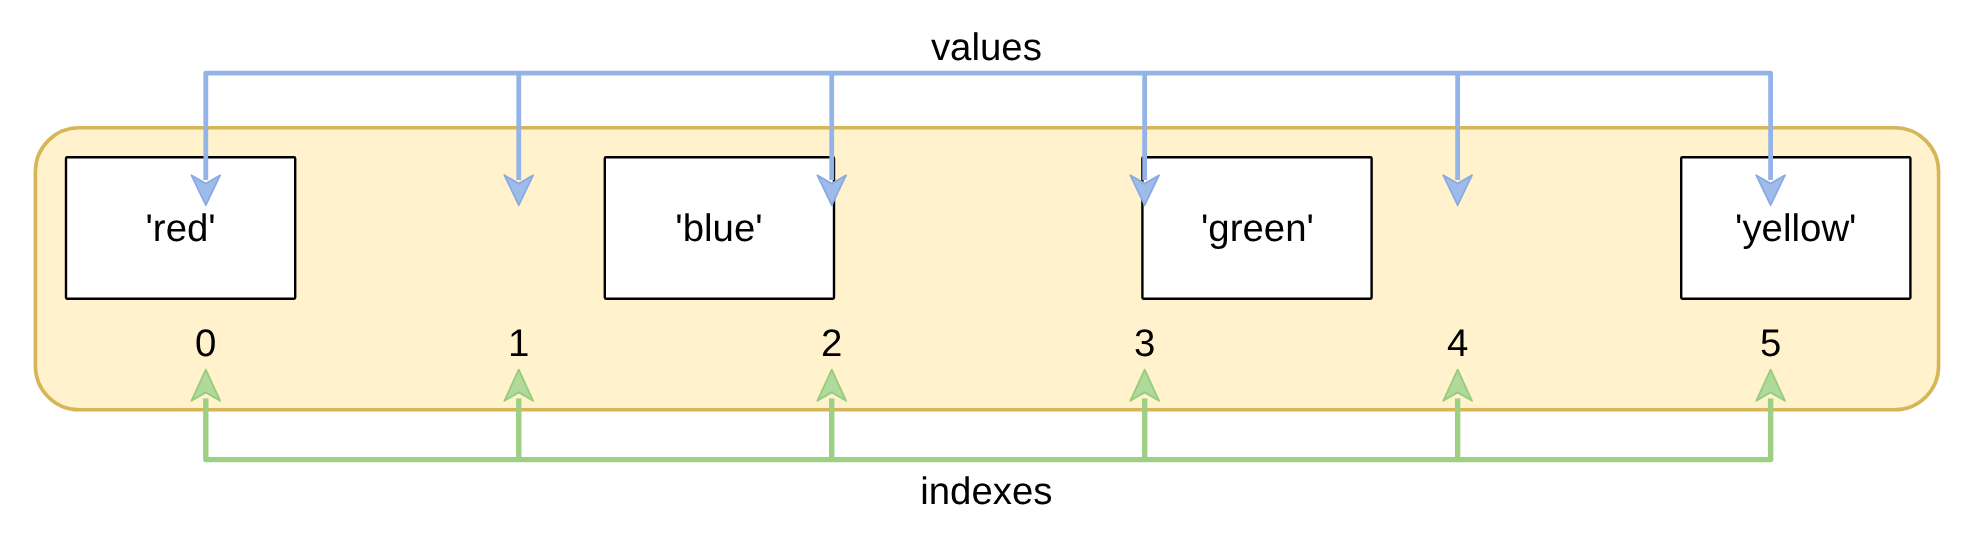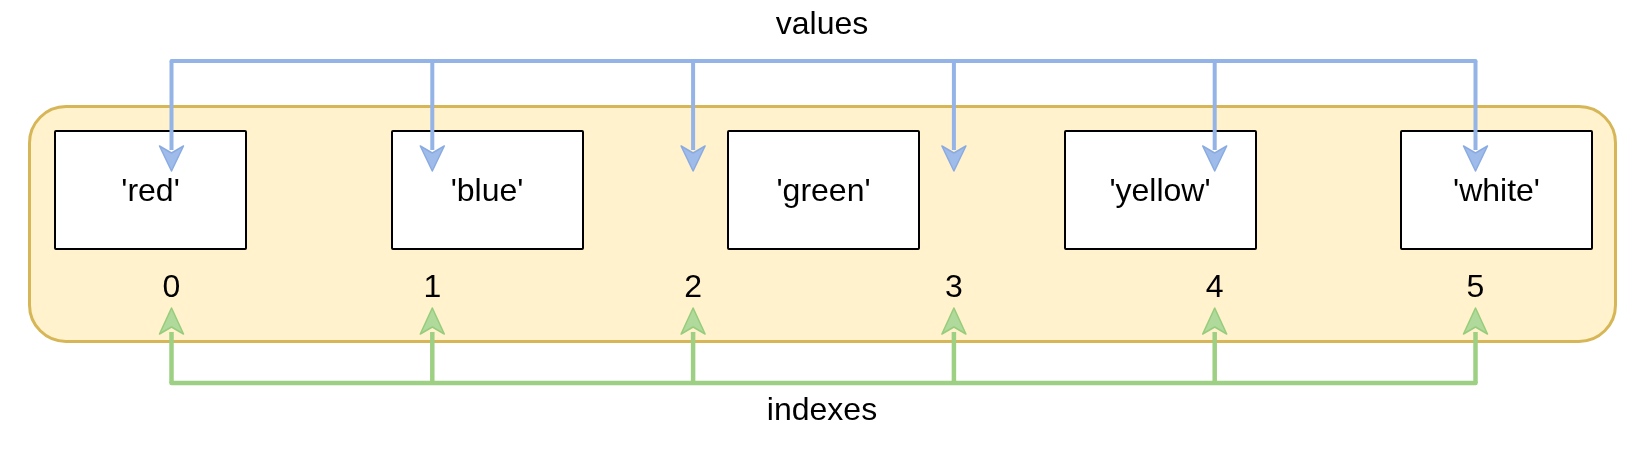--- a/index.html
+++ b/index.html
@@ -18,21 +18,21 @@
   }
   .label-top, .label-bottom {
     position: absolute;
     left: 0;
     width: 100%;
     text-align: center;
     font-size: 32px;
     line-height: 1.1;
     color: #000000;
   }
-  .label-top { top: 6px; }
+  .label-top { top: 22px; }
   .label-bottom { top: 392px; text-align: center; }
 
   .list-container {
     position: absolute;
     left: 28px;
     top: 105px;
     width: 1589px;
     height: 238px;
     box-sizing: border-box;
     background: #FFF2CC;
@@ -102,23 +102,20 @@
       </div>
     <div class="value-box">
         <span>'blue'</span>
       </div>
     <div class="value-box">
         <span>'green'</span>
       </div>
     <div class="value-box">
         <span>'yellow'</span>
       </div>
-    <div class="value-box">
-        <span>'white'</span>
-      </div>
   </div>
 
   <div class="indexes-row">
     <div class="index-cell">0</div>
     <div class="index-cell">1</div>
     <div class="index-cell">2</div>
     <div class="index-cell">3</div>
     <div class="index-cell">4</div>
     <div class="index-cell">5</div>
   </div>

